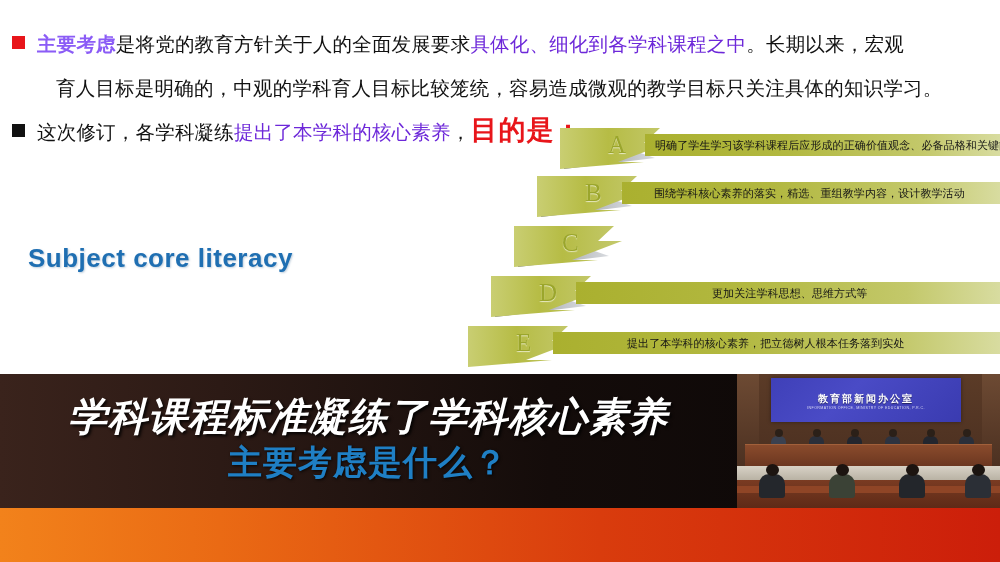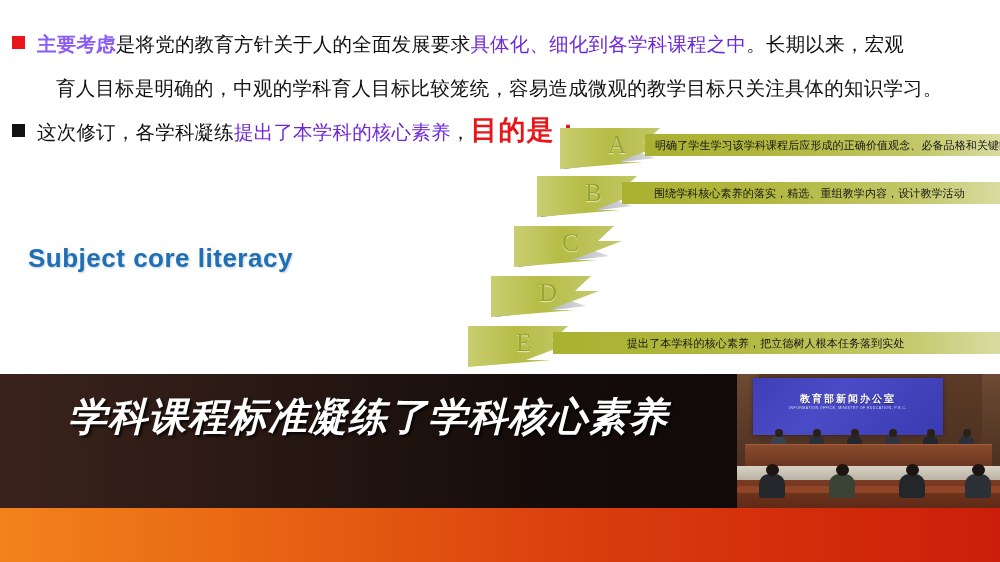--- a/index.html
+++ b/index.html
@@ -104,21 +104,21 @@
 
   
   .photo{
     position:absolute;left:737px;top:374px;width:263px;height:134px;
     overflow:hidden;background:#4a2a1c;
   }
   .ph-wallL{position:absolute;left:0;top:0;width:22px;height:98px;background:linear-gradient(to bottom,#6d4a33,#4a2f20);}
   .ph-wallR{position:absolute;right:0;top:0;width:18px;height:98px;background:linear-gradient(to bottom,#6d4a33,#4a2f20);}
   .ph-back{position:absolute;left:22px;top:0;right:18px;height:98px;background:linear-gradient(to bottom,#5b3b27,#4a2f20);}
   .ph-screen{
-    position:absolute;left:16px;top:4px;width:190px;height:57px;
+    position:absolute;left:34px;top:4px;width:190px;height:44px;
     background:linear-gradient(135deg,#3f40b8 0%,#4a4bc6 40%,#3a3bb0 100%);
     box-shadow:0 0 4px rgba(0,0,0,.4);
   }
   .ph-sc-cn{
     position:absolute;left:0;top:14px;width:190px;text-align:center;
     color:#fff;font-size:10px;font-weight:bold;letter-spacing:2px;
     text-shadow:0 1px 1px rgba(0,0,0,.5);white-space:nowrap;
   }
   .ph-sc-en{
     position:absolute;left:0;top:28px;width:190px;text-align:center;
@@ -245,20 +245,23 @@
           </linearGradient>
           <linearGradient id="sd" x1="0" y1="0" x2="1" y2="0">
             <stop offset="0" stop-color="#6f7378"></stop>
               <stop offset="1" stop-color="#d7dade"></stop>
           </linearGradient>
         </defs>
         <polygon points="0,1 88,9 72,22 95,30 4,41" fill="url(#sd)" opacity="0.95"></polygon>
         <polygon points="0,0 100,0 84,15 108,15 58,34 84,34 0,41" fill="url(#gd)"></polygon>
       </svg>
       <div class="letter" style="left:48px;top:3px;">D</div>
+      <div class="bar" style="left:85px;top:6px;width:424px;">
+        <div class="bartext" style="left:136px;">更加关注学科思想、思维方式等</div>
+      </div>
     </div>
 
     <div class="row" style="left:468px;top:326px;width:532px;">
       <svg class="arrowwrap" width="532" height="64" viewBox="0 0 532 64">
         <defs>
           <linearGradient id="ge" x1="0" y1="0" x2="1" y2="0">
             <stop offset="0" stop-color="#c9ce72"></stop>
               <stop offset="0.45" stop-color="#b6bc45"></stop>
               <stop offset="1" stop-color="#c4c96d"></stop>
           </linearGradient>
@@ -272,20 +275,21 @@
       <div class="letter" style="left:48px;top:3px;">E</div>
       <div class="bar" style="left:85px;top:6px;width:447px;">
         <div class="bartext" style="left:74px;">提出了本学科的核心素养，把立德树人根本任务落到实处</div>
       </div>
     </div>
 
   </div>
 
   <div class="banner">
     <div class="banner-t1">学科课程标准凝练了学科核心素养</div>
+    <div class="banner-t2">主要考虑是什么？</div>
   </div>
 
   <div class="photo">
     <div class="ph-back"></div>
     <div class="ph-wallL"></div>
     <div class="ph-wallR"></div>
 
     <div class="ph-screen">
       <div class="ph-sc-cn">教育部新闻办公室</div>
       <div class="ph-sc-en">INFORMATION OFFICE, MINISTRY OF EDUCATION, P.R.C.</div>

